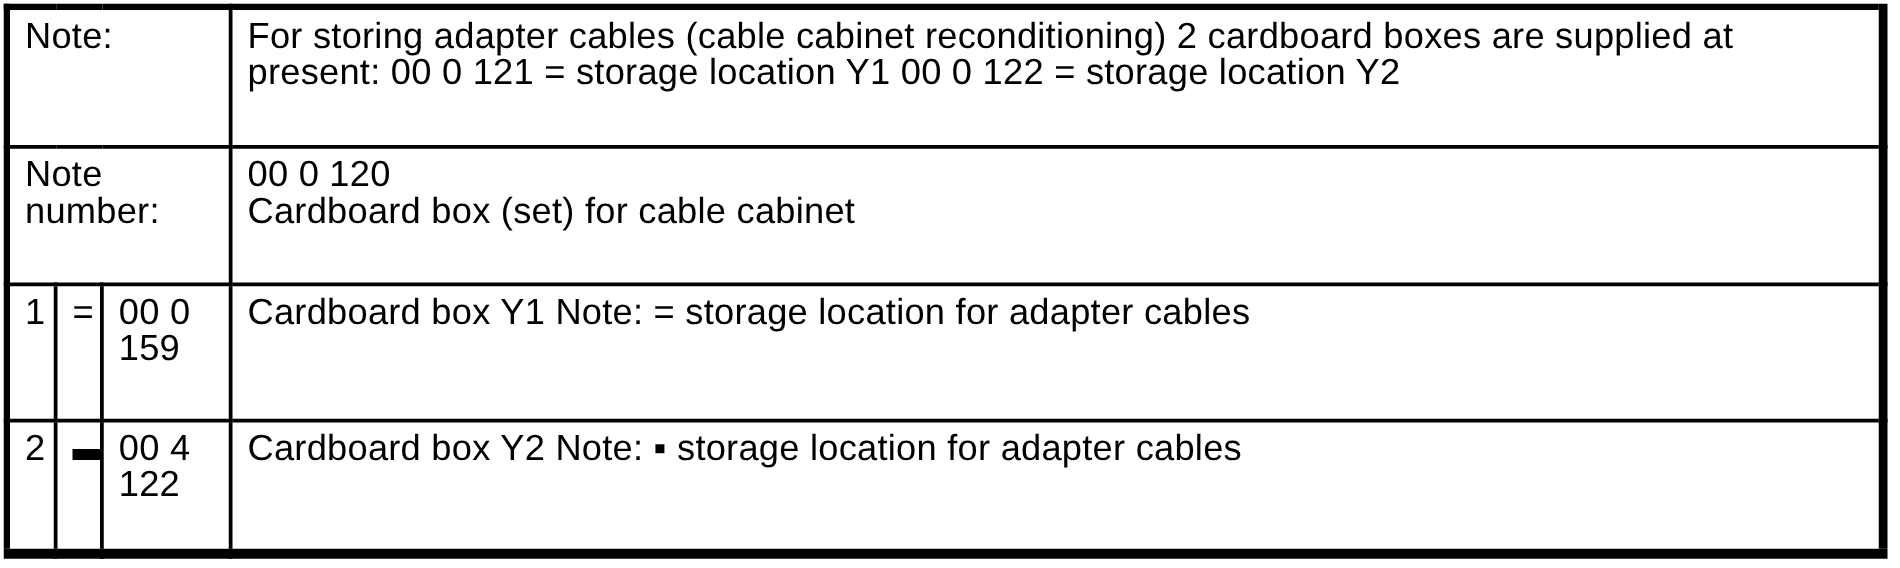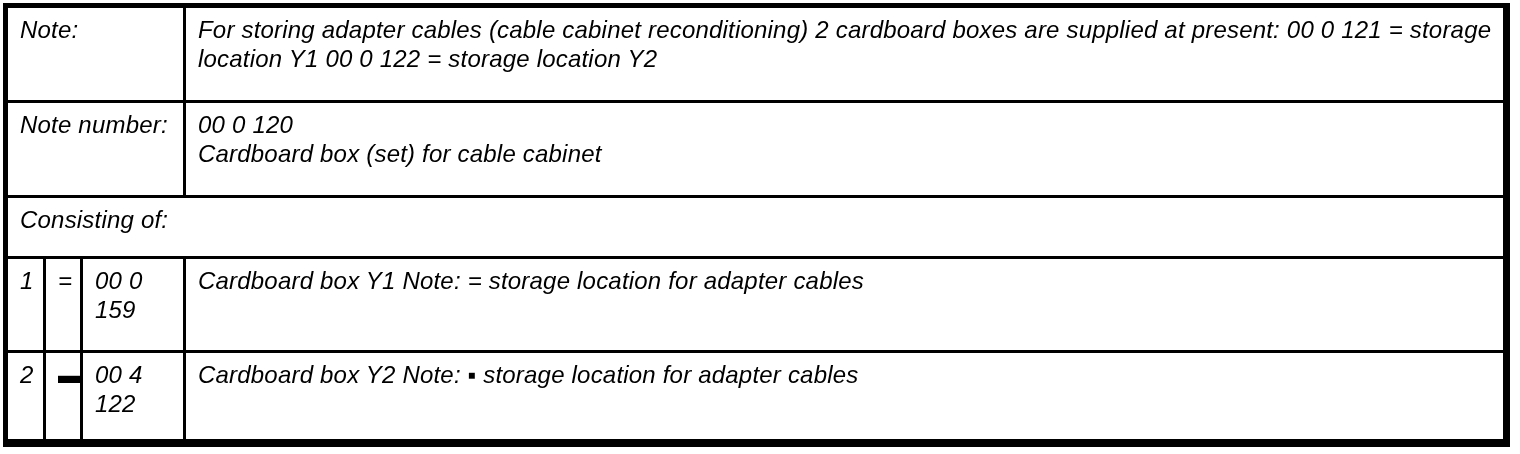--- a/index.html
+++ b/index.html
@@ -25,26 +25,25 @@
     table-layout: fixed;
     border-style: solid;
     border-color: #000000;
     border-width: 5px 7px 8px 5px;
     background: #ffffff;
   }
   table.doc-table td {
     border: 3px solid #000000;
     vertical-align: top;
     padding: 7px 10px 6px 12px;
-    font-size: 24px;
+    font-size: 29px;
     line-height: 29px;
     letter-spacing: 0.2px;
     white-space: pre-line;
     overflow: hidden;
-    font-style: italic;
   }
   td.label-cell {
     padding-right: 24px;
   }
   td.value-cell {
     padding-left: 13px;
   }
   td.num-cell {
     text-align: center;
     padding-left: 4px;
@@ -80,23 +79,20 @@
     <tbody>
       <tr class="r-note">
         <td class="label-cell" colspan="3">Note:</td>
         <td class="value-cell">For storing adapter cables (cable cabinet reconditioning) 2 cardboard boxes are supplied at present: 00 0 121 = storage location Y1 00 0 122 = storage location Y2</td>
       </tr>
       <tr class="r-order">
         <td class="label-cell" colspan="3">Note number:</td>
         <td class="value-cell">00 0 120
 Cardboard box (set) for cable cabinet</td>
       </tr>
-      <tr class="r-consist">
-        <td colspan="4">Consisting of:</td>
-      </tr>
       <tr class="r-item1">
         <td class="num-cell">1</td>
         <td class="sym-cell">=</td>
         <td class="part-cell">00 0 159</td>
         <td class="value-cell">Cardboard box Y1 Note: = storage location for adapter cables</td>
       </tr>
       <tr class="r-item2">
         <td class="num-cell">2</td>
         <td class="sym-cell">▬</td>
         <td class="part-cell">00 4 122</td>

